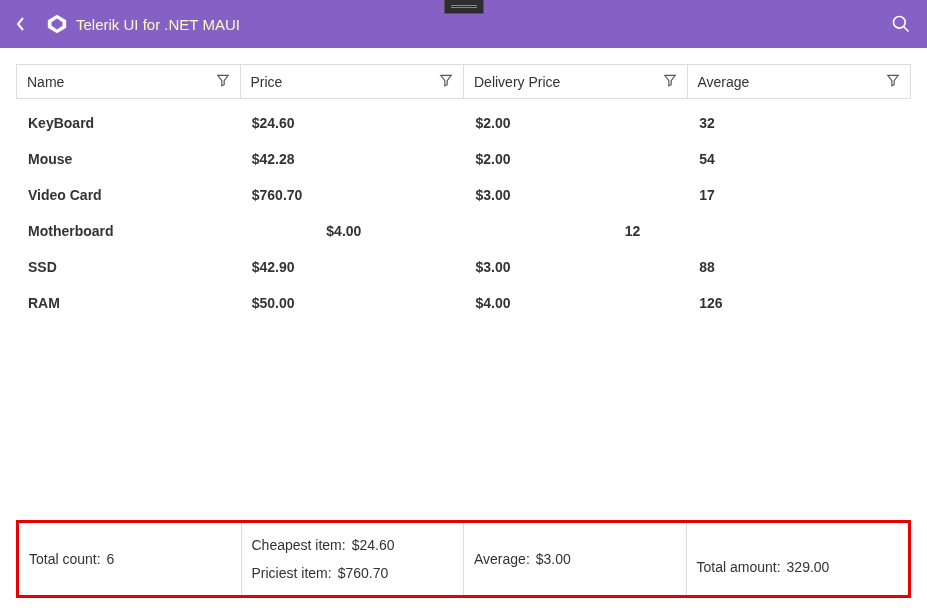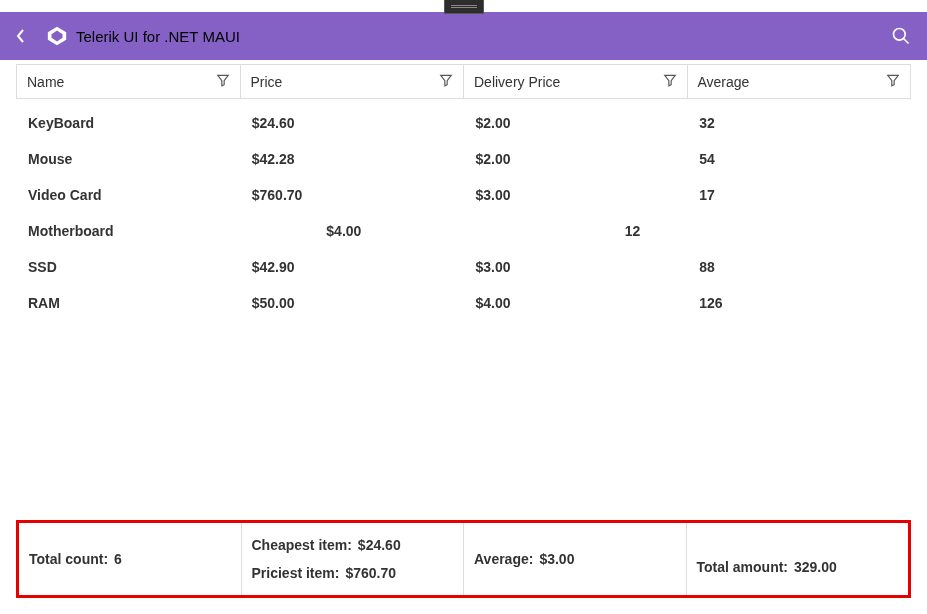--- a/index.html
+++ b/index.html
@@ -3,22 +3,21 @@
 <meta charset="utf-8">
 <style>
   * { box-sizing: border-box; margin: 0; padding: 0; }
   html, body { width: 927px; height: 614px; font-family: "Segoe UI", Arial, sans-serif; font-size: 14px; color: #333; background: #fff; overflow: hidden; }
   .app-bar {
     background: #8661c5;
     height: 48px;
     display: flex;
     align-items: center;
     padding: 0 16px;
-    color: #000000;
-    margin-top: 12px;
+    color: #fef9c3;
   }
   .app-bar .back { width: 20px; text-align: center; cursor: pointer; }
   .app-bar .back svg, .app-bar .search svg, .app-bar .logo svg { display: block; }
   .app-bar .logo { margin-left: 10px; margin-right: 8px; }
   .app-bar .title { flex: 0 0 auto; font-size: 15px; }
   .app-bar .spacer { flex: 1 1 auto; }
   .app-bar .search { cursor: pointer; }
   .handle {
     position: absolute;
     top: 0;
@@ -89,21 +88,20 @@
   .grid-footer .fcell {
     flex: 1;
     border-right: 1px solid #ddd;
     padding: 14px 10px;
     display: flex;
     flex-direction: column;
     justify-content: center;
     gap: 12px;
     font-size: 14px;
     color: #333;
-    font-weight: bold;
   }
   .grid-footer .fcell:last-child { border-right: none; margin-top: 15px; }
   .grid-footer .fcell .row { display: flex; gap: 6px; }
   .label { color: #333; }
   .value { color: #333; }
   svg { pointer-events: none; }
 </style>
 </head>
 <body>
 

